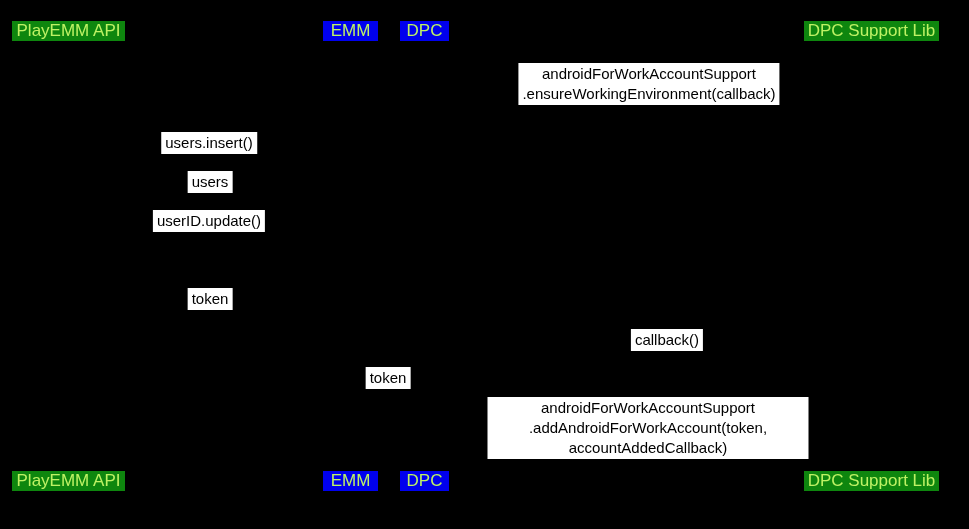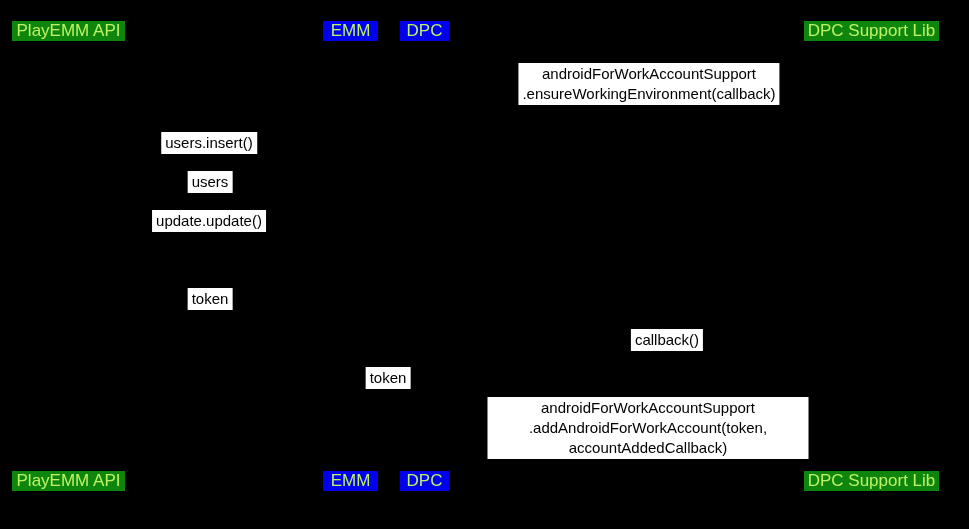--- a/index.html
+++ b/index.html
@@ -43,21 +43,21 @@
 
   <div class="actor" style="left: 12px; top: 21px; width: 113px; background-color: rgb(14, 134, 14);">PlayEMM API</div>
   <div class="actor" style="left: 323px; top: 21px; width: 55px; background-color: rgb(0, 0, 238);">EMM</div>
   <div class="actor" style="left: 400px; top: 21px; width: 49px; background-color: rgb(0, 0, 238);">DPC</div>
   <div class="actor" style="left: 804px; top: 21px; width: 135px; background-color: rgb(14, 134, 14);">DPC Support Lib</div>
 
   <div class="msg" style="left:649px; top:63px">androidForWorkAccountSupport
 .ensureWorkingEnvironment(callback)</div>
   <div class="msg" style="left:209px; top:132px">users.insert()</div>
   <div class="msg" style="left:210px; top:171px">users</div>
-  <div class="msg" style="left:209px; top:210px">update.update()</div>
+  <div class="msg" style="left:209px; top:210px">userID.update()</div>
   <div class="msg" style="left:210px; top:288px">token</div>
   <div class="msg" style="left:667px; top:329px">callback()</div>
   <div class="msg" style="left:388px; top:367px">token</div>
   <div class="msg" style="left:648px; top:397px">androidForWorkAccountSupport
 .addAndroidForWorkAccount(token, accountAddedCallback)</div>
 
   <div class="actor" style="left: 12px; top: 471px; width: 113px; background-color: rgb(14, 134, 14);">PlayEMM API</div>
   <div class="actor" style="left: 323px; top: 471px; width: 55px; background-color: rgb(0, 0, 238);">EMM</div>
   <div class="actor" style="left: 400px; top: 471px; width: 49px; background-color: rgb(0, 0, 238);">DPC</div>
   <div class="actor" style="left: 804px; top: 471px; width: 135px; background-color: rgb(14, 134, 14);">DPC Support Lib</div>

